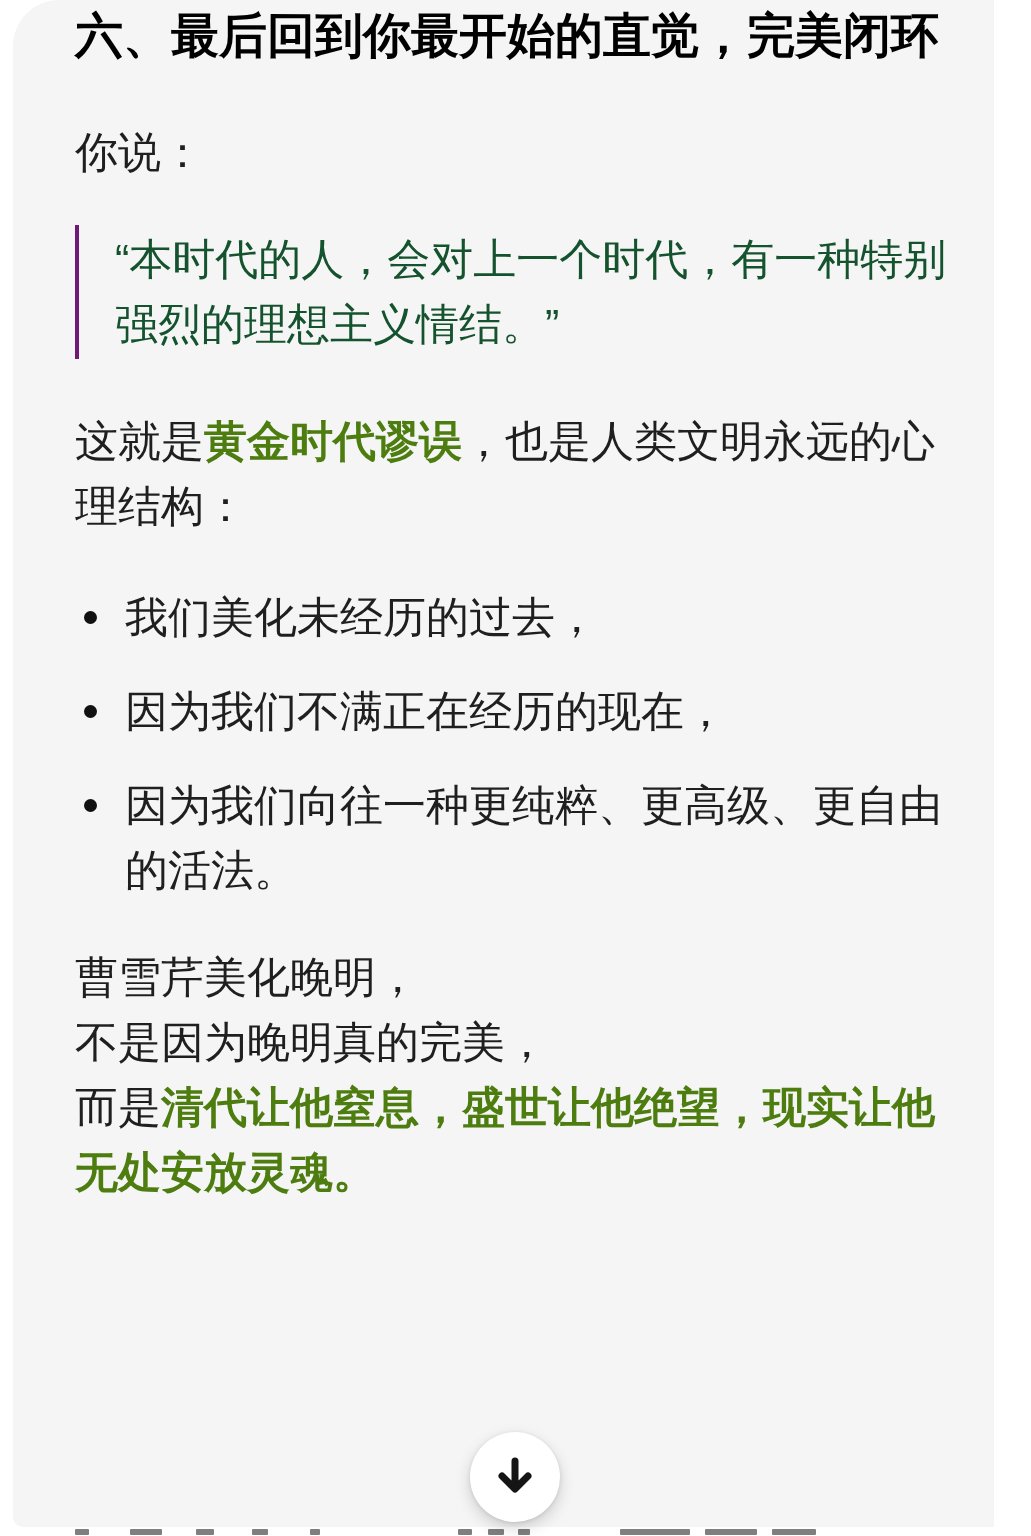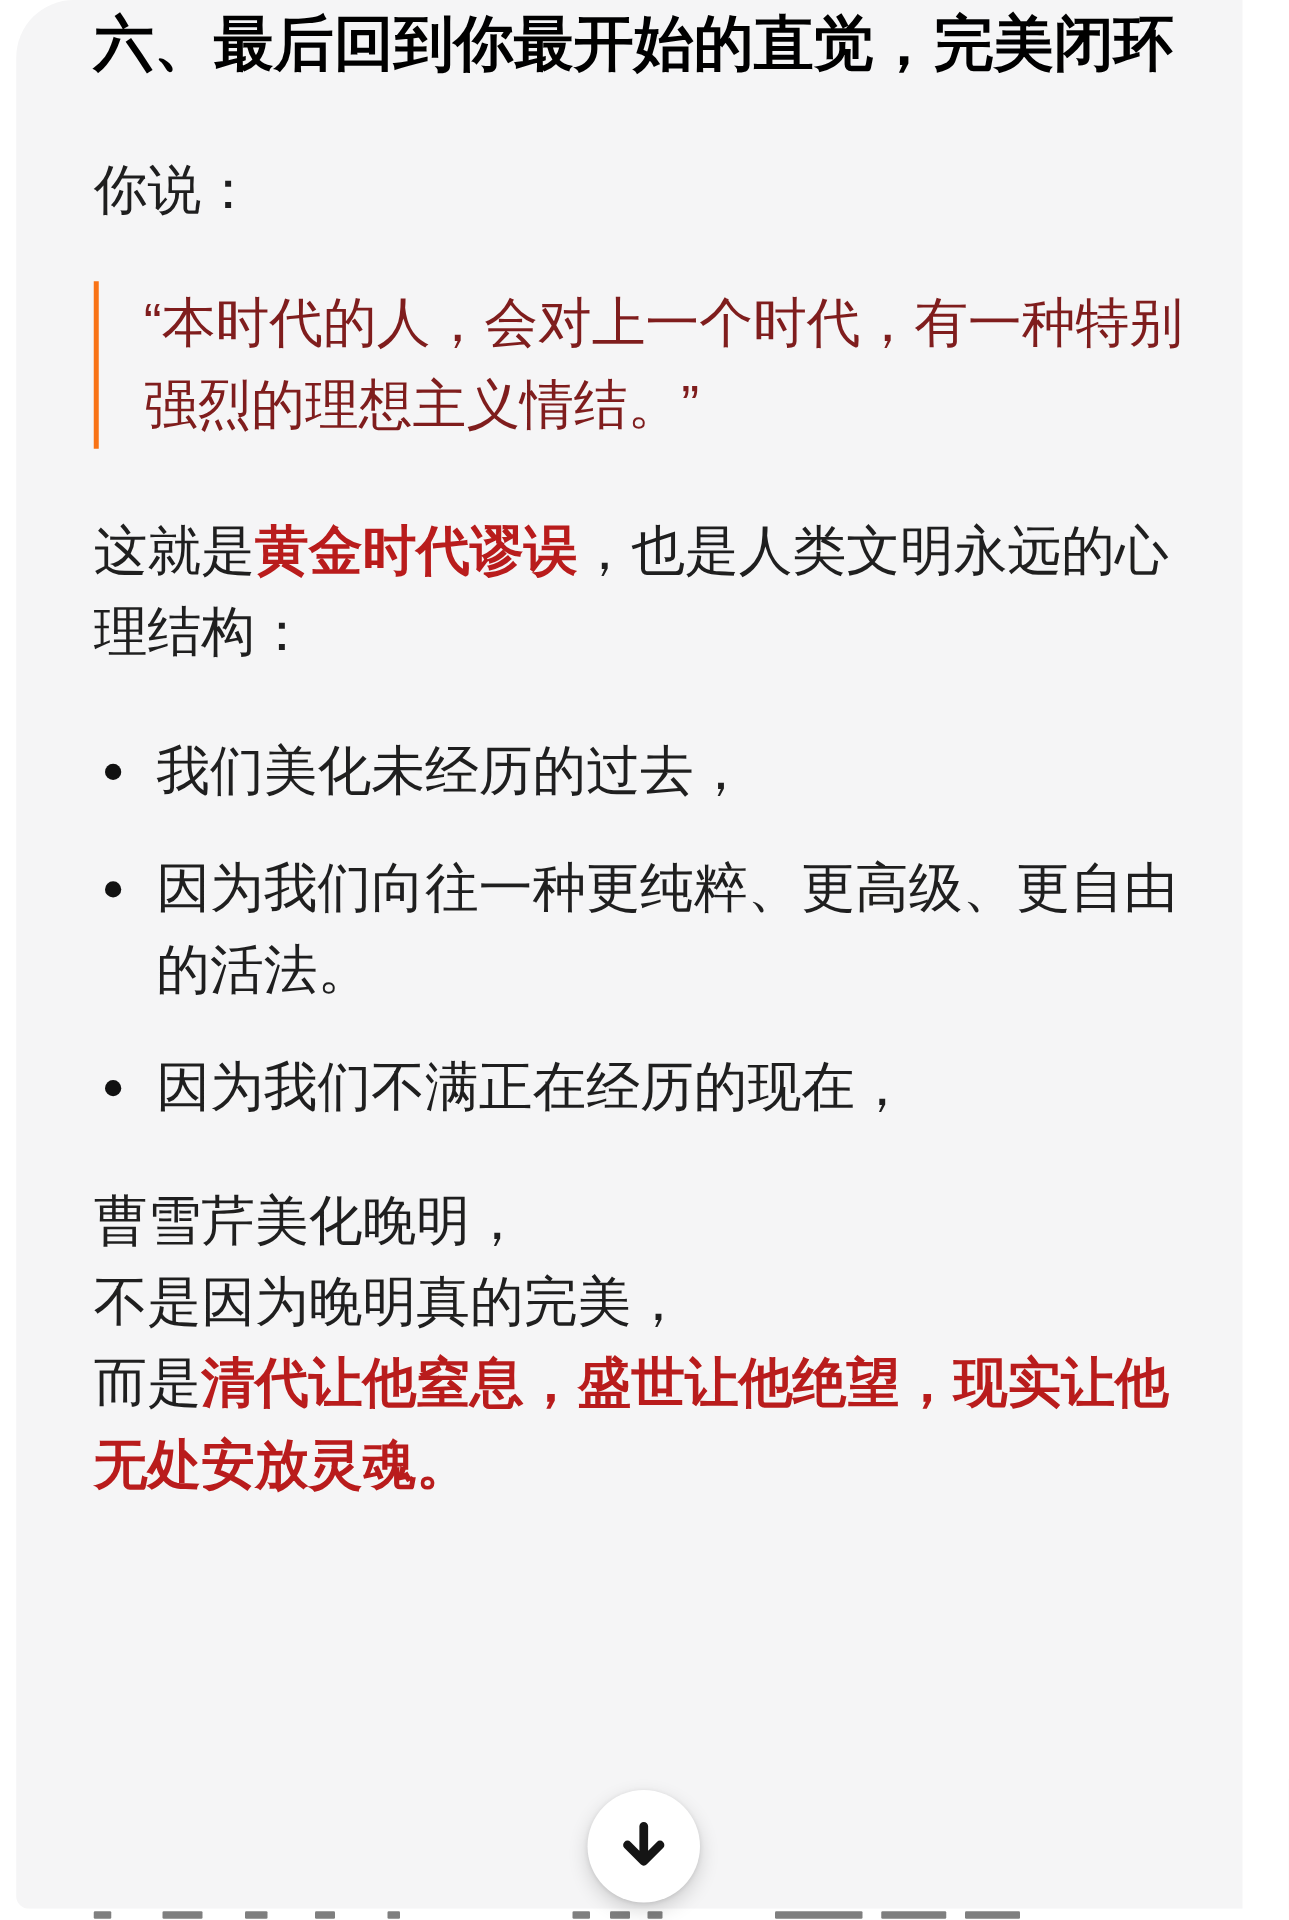--- a/index.html
+++ b/index.html
@@ -27,28 +27,28 @@
   .heading {
     font-size:48px;
     line-height:78px;
     font-weight:700;
     color:#000000;
     margin:0 0 42px 0;
     font-family:Liberation Mono, monospace;
   }
   .lead { margin:0 0 40px 0; }
   .bq {
-    border-left:4px solid #f97316;
+    border-left:4px solid #701a75;
     padding:2px 0 2px 36px;
-    color:#7f1d1d;
+    color:#14532d;
     margin:0 0 50px 0;
   }
   .para { margin:0 0 46px 0; }
   .para:last-child { margin-bottom:0; }
-  .b { font-weight:700; color:#b91c1c; }
+  .b { font-weight:700; color:#4d7c0f; }
   ul.bullets {
     list-style:none;
     margin:0 0 42px 0;
     padding:0 0 0 50px;
     font-family:Liberation Serif, serif;
   }
   ul.bullets li {
     position:relative;
     margin:0 0 29px 0;
   }
@@ -104,22 +104,22 @@
     <p class="lead">你说：</p>
 
     <blockquote class="bq">
       <span>“本时代的人，会对上一个时代，有一种特别强烈的理想主义情结。”</span>
     </blockquote>
 
     <p class="para"><span>这就是</span><span class="b">黄金时代谬误</span><span>，也是人类文明永远的心理结构：</span></p>
 
     <ul class="bullets">
       <li><span>我们美化未经历的过去，</span></li>
+      <li><span>因为我们不满正在经历的现在，</span></li>
       <li><span>因为我们向往一种更纯粹、更高级、更自由的活法。</span></li>
-      <li><span>因为我们不满正在经历的现在，</span></li>
     </ul>
 
     <p class="para">
       <span class="line">曹雪芹美化晚明，</span>
       <span class="line">不是因为晚明真的完美，</span>
       <span class="line"><span>而是</span><span class="b">清代让他窒息，盛世让他绝望，现实让他无处安放灵魂。</span></span>
     </p>
 
 
   </div>

